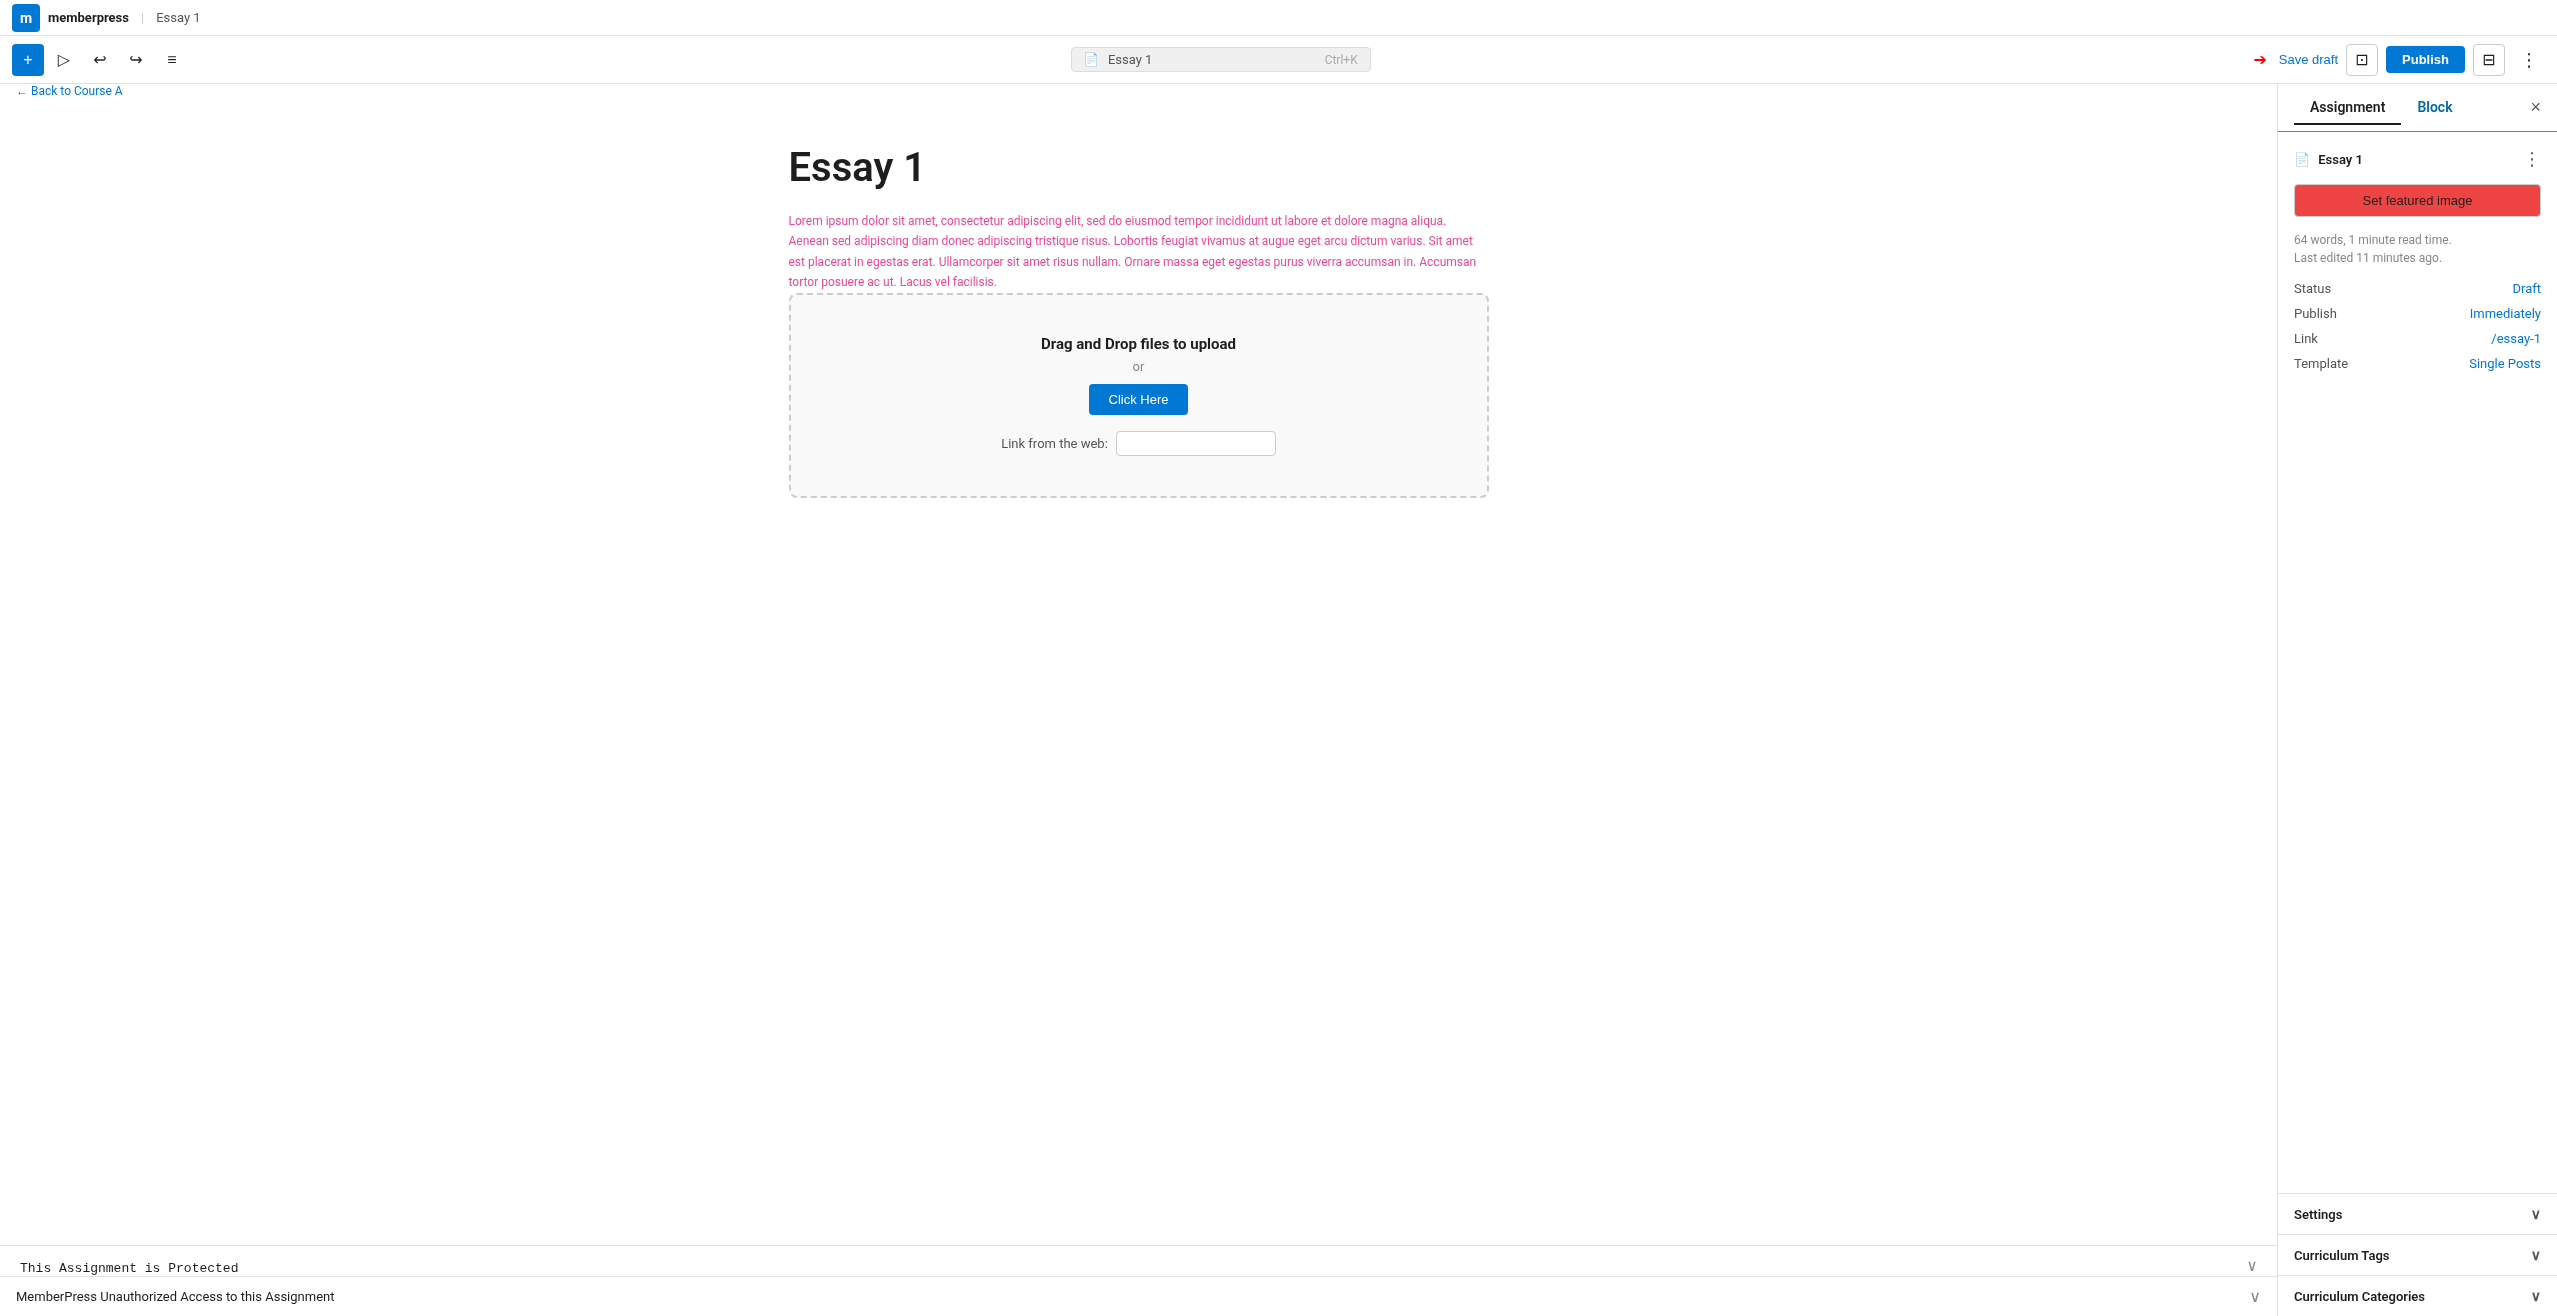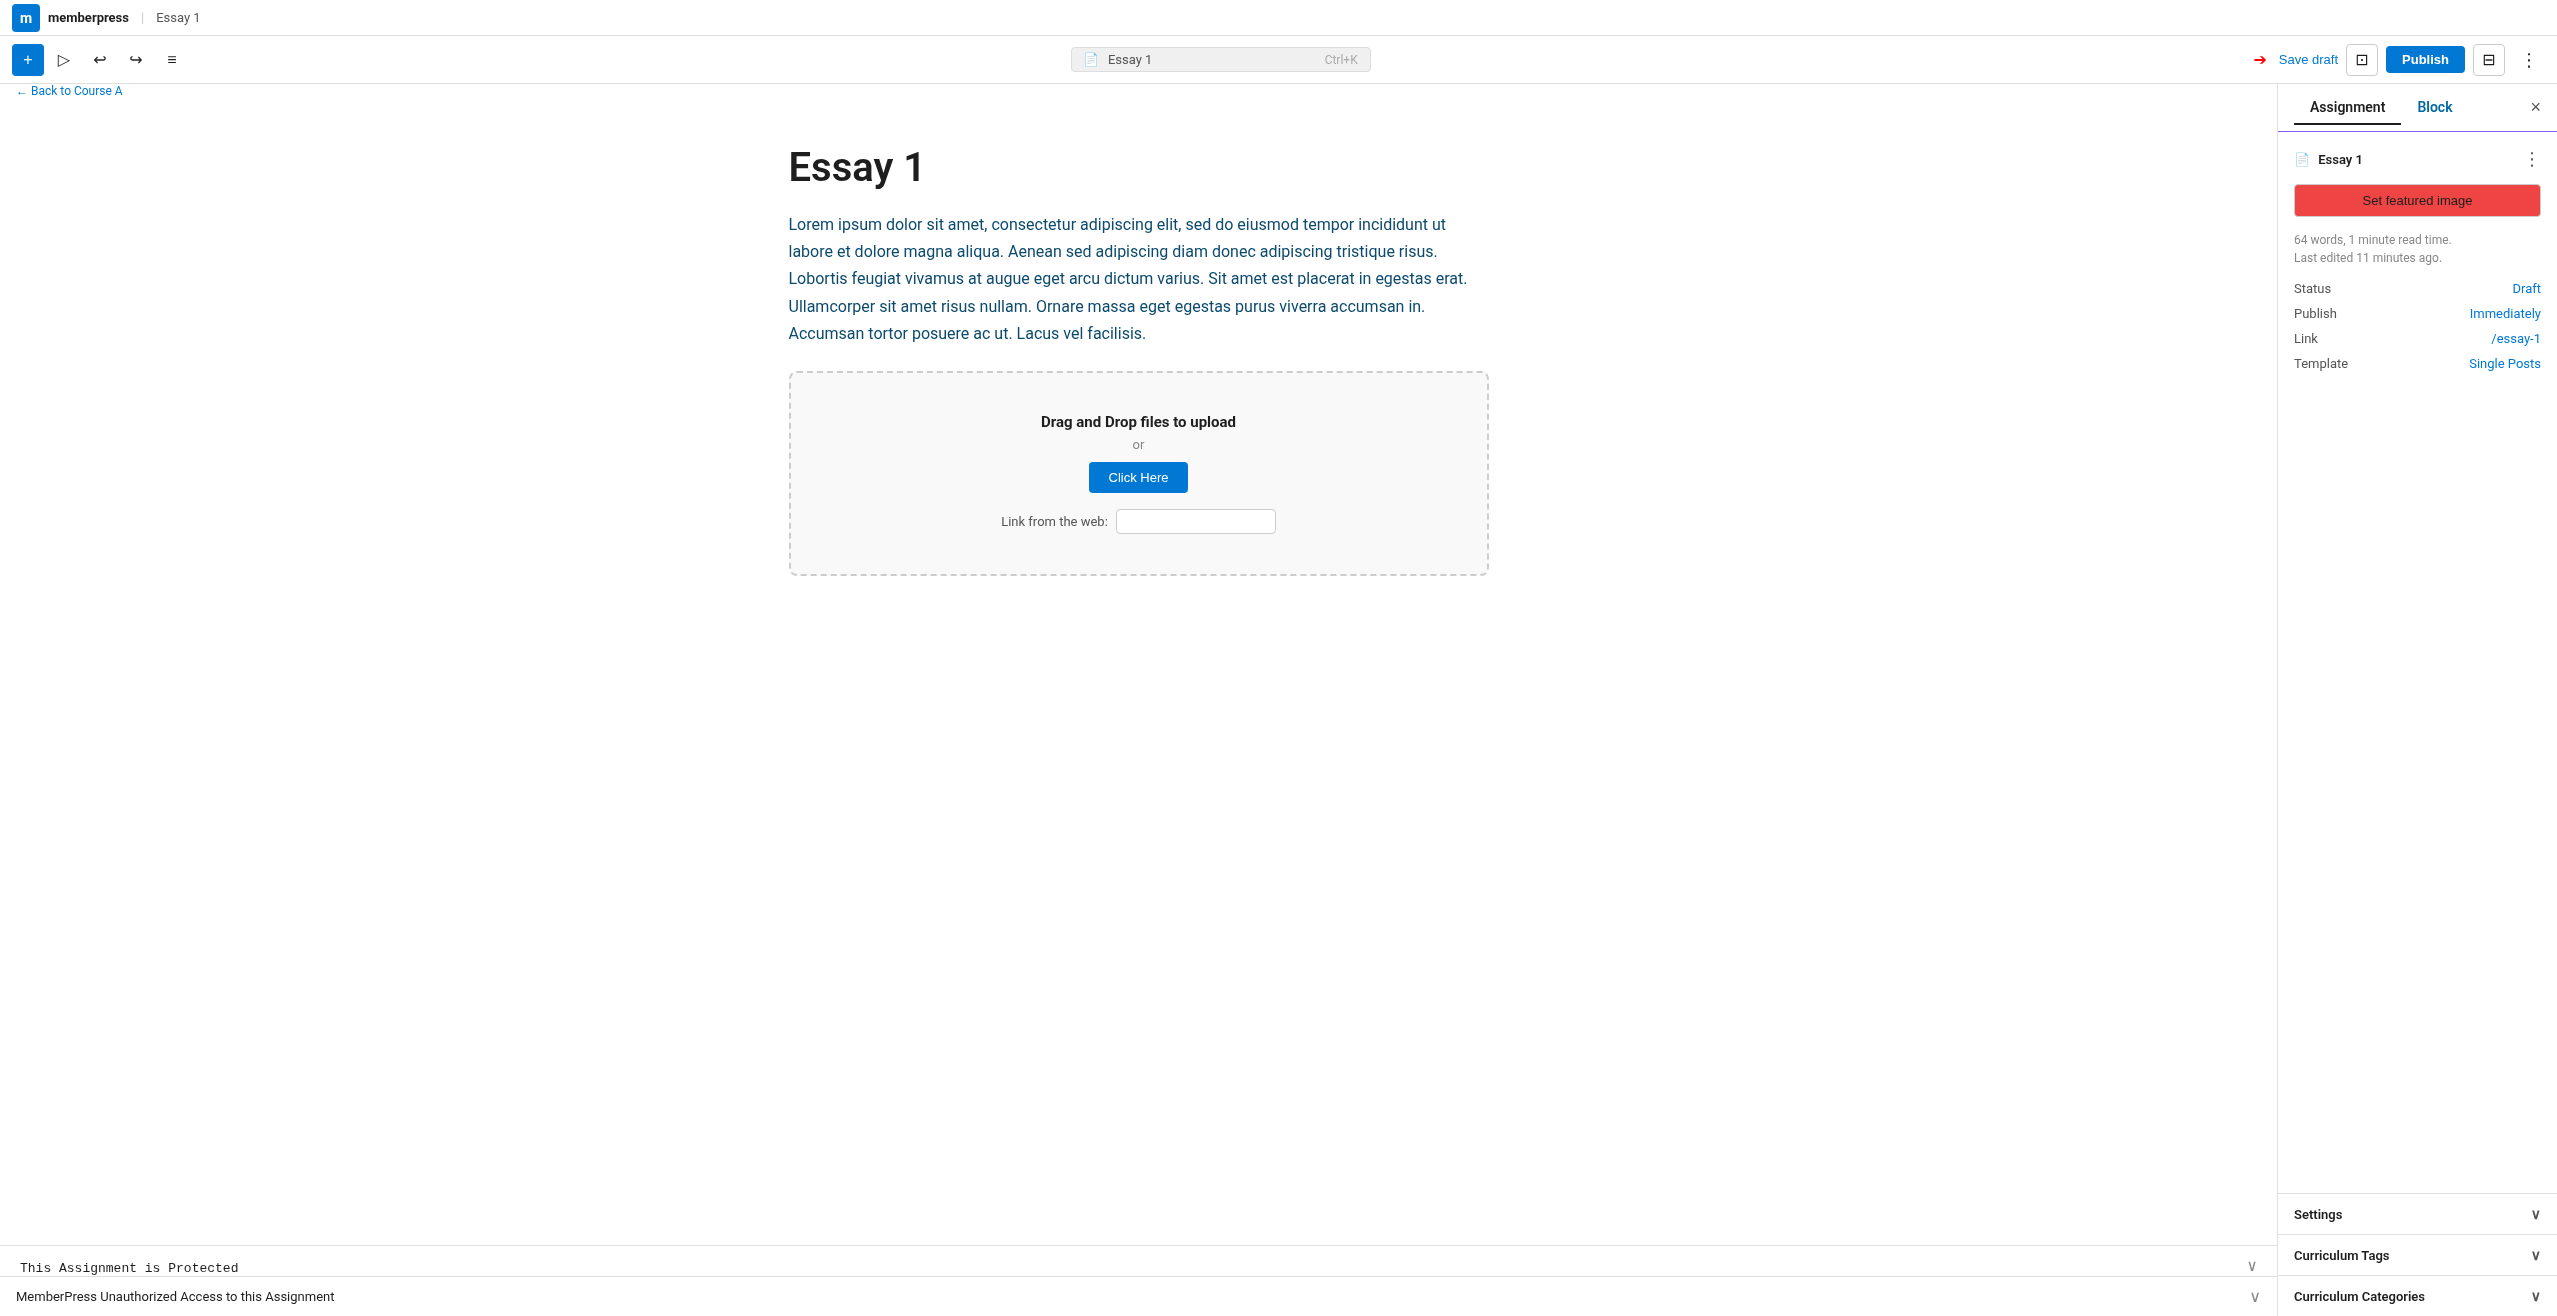--- a/index.html
+++ b/index.html
@@ -76,22 +76,21 @@
       display: flex; flex-direction: column; align-items: center;
     }
     .editor-content {
       max-width: 700px; width: 100%;
     }
     .essay-title {
       font-size: 40px; font-weight: 600; margin-bottom: 20px;
       outline: none; border: none; width: 100%;
     }
     .essay-body {
-      font-size: 16px; line-height: 1.7; color: #0c4a6e;
-      margin-bottom: 24px;
+      font-size: 12px; line-height: 1.7; color: #ec4899;
     }
 
     
     .upload-widget {
       border: 2px dashed #ccc; border-radius: 8px;
       padding: 40px 20px; text-align: center;
       background: #f9f9f9; margin-bottom: 20px;
     }
     .upload-title { font-weight: 700; font-size: 15px; margin-bottom: 6px; }
     .upload-or { color: #888; font-size: 13px; margin-bottom: 10px; }

